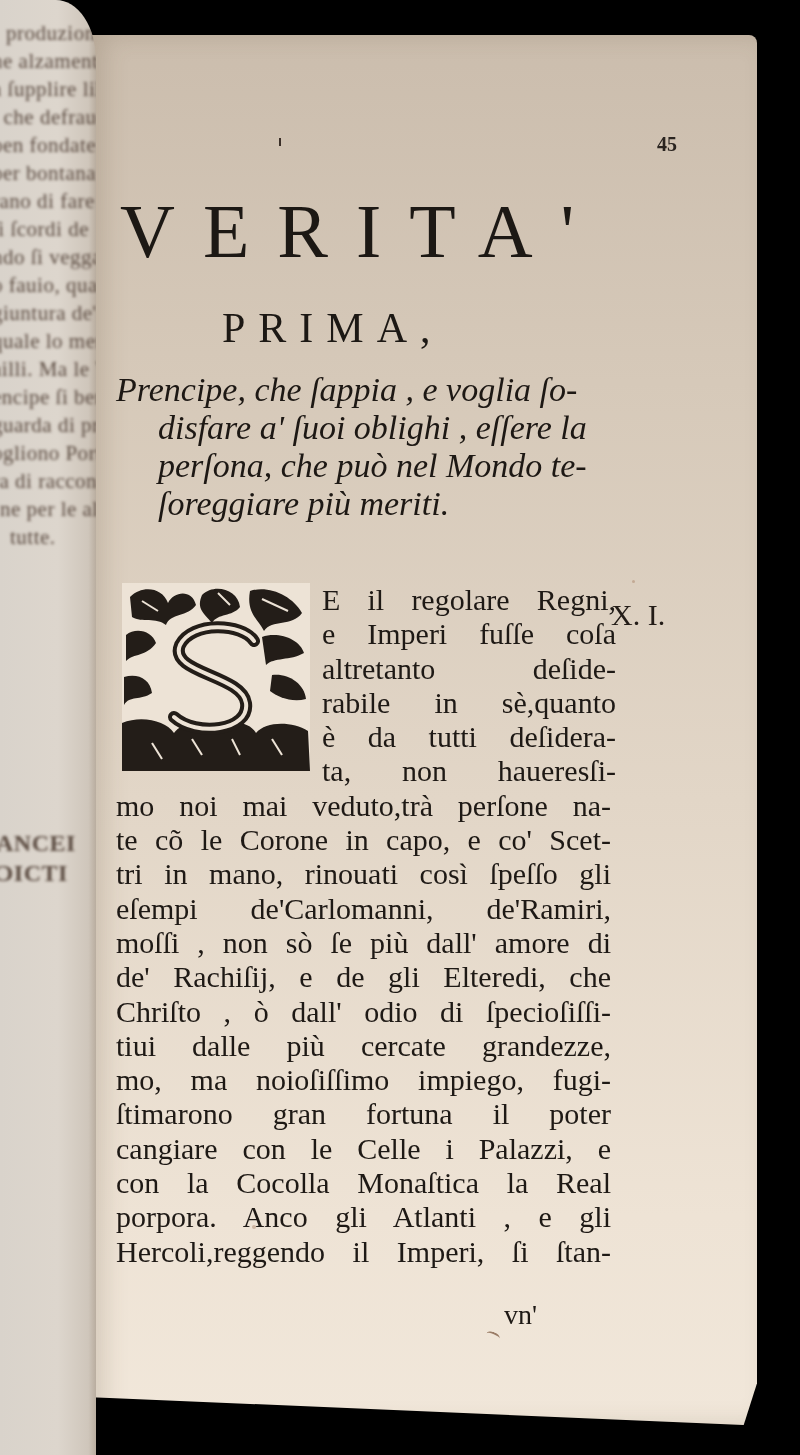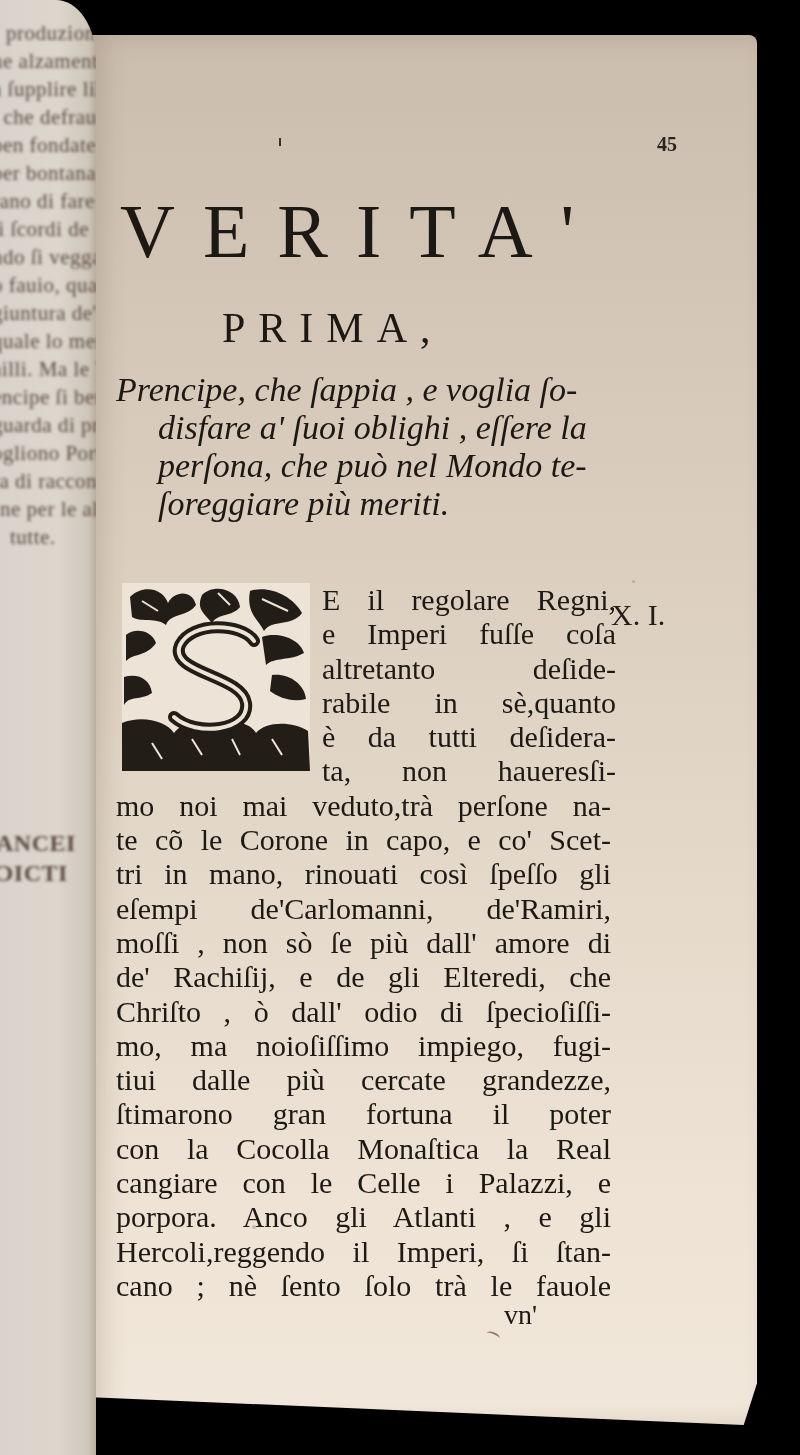--- a/index.html
+++ b/index.html
@@ -152,28 +152,27 @@
     <span class="bl narrow">rabile in sè,quanto</span>
     <span class="bl narrow">è da tutti deſidera-</span>
     <span class="bl narrow">ta, non haueresſi-</span>
     <span class="bl wide">mo noi mai veduto,trà perſone na-</span>
     <span class="bl wide">te cõ le Corone in capo, e co' Scet-</span>
     <span class="bl wide">tri in mano, rinouati così ſpeſſo gli</span>
     <span class="bl wide">eſempi de'Carlomanni, de'Ramiri,</span>
     <span class="bl wide">moſſi , non sò ſe più dall' amore di</span>
     <span class="bl wide">de' Rachiſij, e de gli Elteredi, che</span>
     <span class="bl wide">Chriſto , ò dall' odio di ſpecioſiſſi-</span>
+    <span class="bl wide">tiui dalle più cercate grandezze,</span>
     <span class="bl wide">mo, ma noioſiſſimo impiego, fugi-</span>
-    <span class="bl wide">tiui dalle più cercate grandezze,</span>
     <span class="bl wide">ſtimarono gran fortuna il poter</span>
+    <span class="bl wide">cangiare con le Celle i Palazzi, e</span>
     <span class="bl wide">con la Cocolla Monaſtica la Real</span>
-    <span class="bl wide">cangiare con le Celle i Palazzi, e</span>
     <span class="bl wide">porpora. Anco gli Atlanti , e gli</span>
     <span class="bl wide">Hercoli,reggendo il Imperi, ſi ſtan-</span>
-    <span class="bl wide">cano ; nè ſento ſolo trà le fauole</span>
   </div>
 
   <div class="marginal">X. I.</div>
   <div class="catchword">vn'</div>
   <div class="scratch"></div>
   <div class="foxing" style="left:160px;top:1190px;width:4px;height:4px"></div>
   <div class="foxing" style="left:540px;top:545px;width:3px;height:3px"></div>
 </div>
 
 </body></html>

